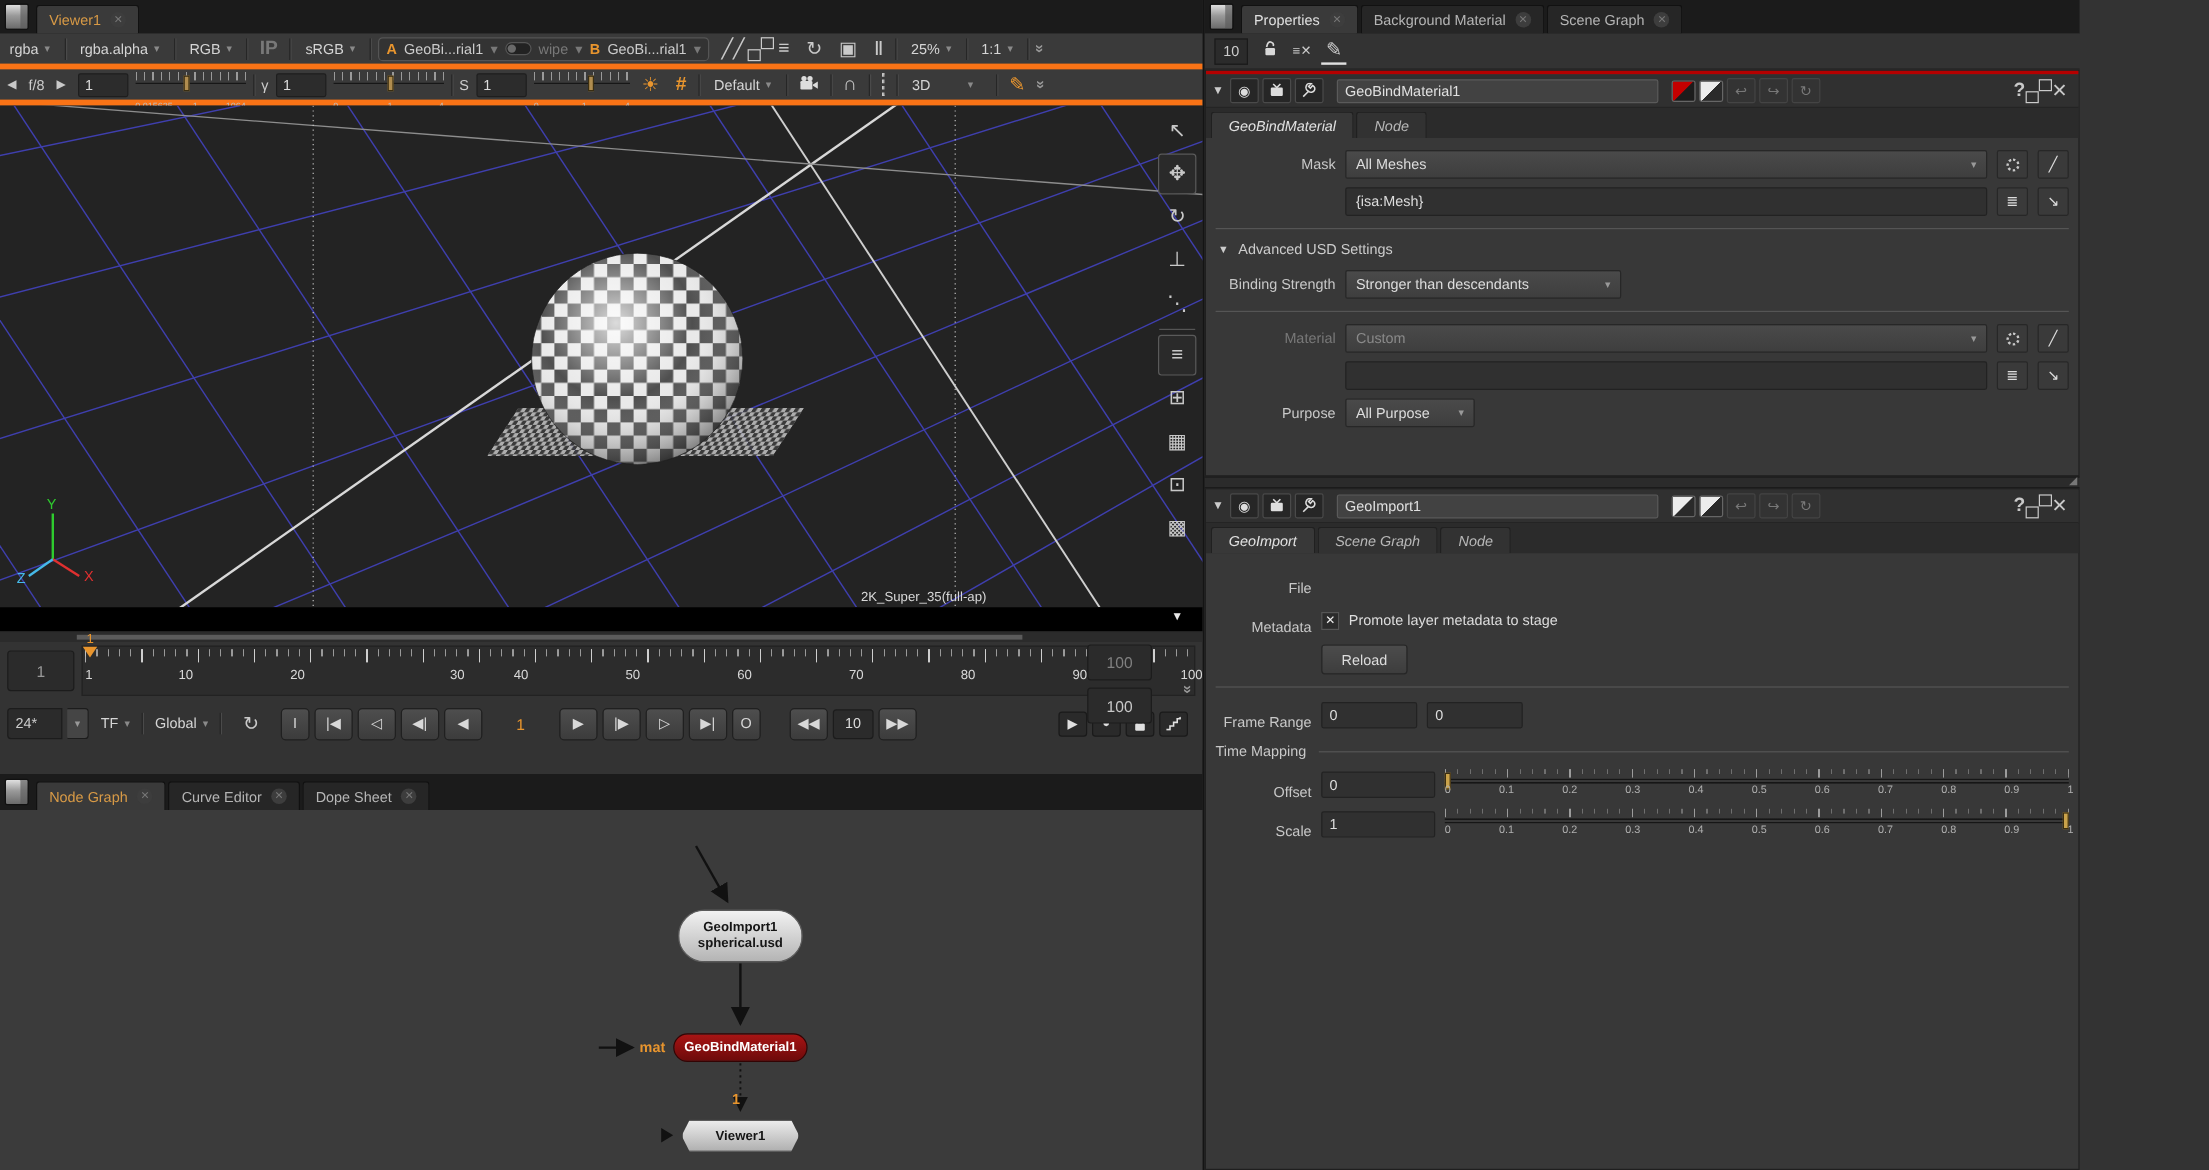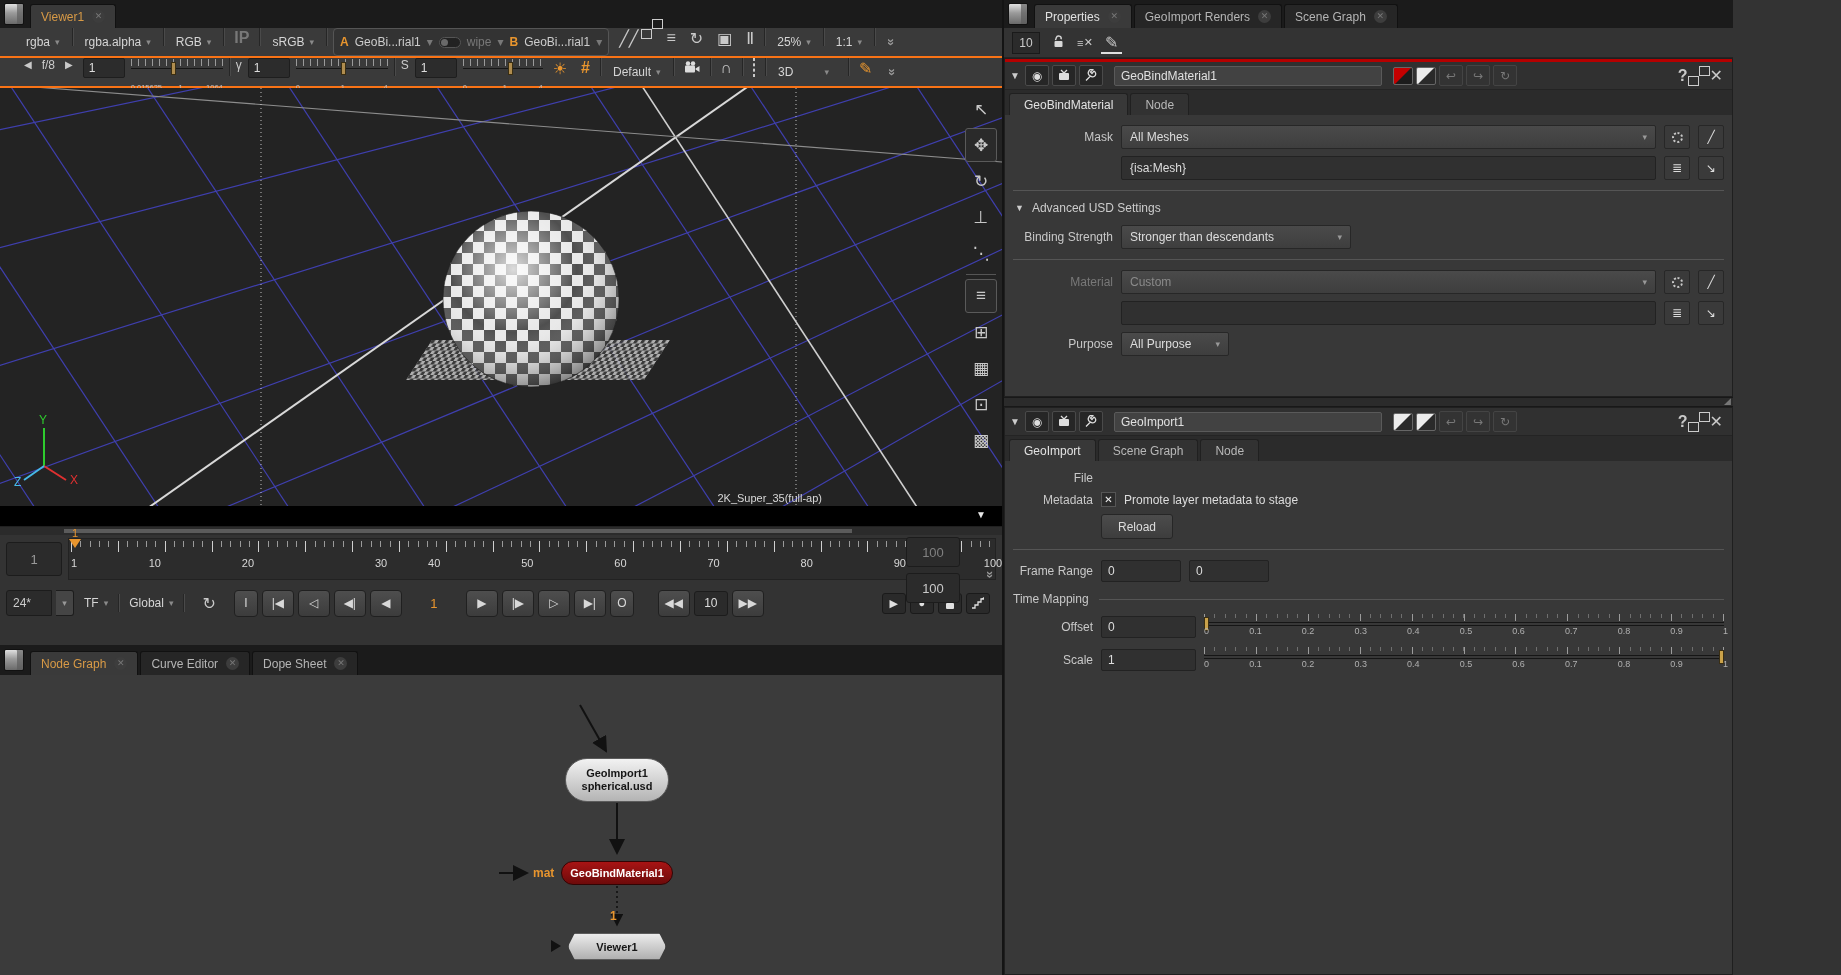--- a/index.html
+++ b/index.html
@@ -15,22 +15,22 @@
     background:linear-gradient(180deg,#e0e0e0,#9a9a9a 45%,#6a6a6a);
     border:1px solid #111; border-radius:2px;
     box-shadow:inset -6px 0 0 rgba(90,90,90,.65); }
   .tab { height:24px; display:flex; align-items:center; gap:8px; padding:0 10px;
     background:#262626; color:#b5b5b5; border:1px solid #111; border-bottom:none;
     border-radius:3px 3px 0 0; margin-right:2px; }
   .tab.active { background:#3a3a3a; color:#e0e0e0; }
   .tab.orange { color:#d89a46; }
   .tab .x { color:#777; background:#3d3d3d; border-radius:50%; width:13px; height:13px;
     line-height:12px; text-align:center; font-size:9px; }
-  .toolbar { height:30px; background:#3a3a3a; border-bottom:2px solid #f97316;
-    display:flex; padding:0 20px; gap:6px; }
+  .toolbar { height:30px; background:#3a3a3a; border-bottom:5px solid #f97316;
+    display:flex; align-items:center; padding:0 2px; gap:6px; }
   .vsel { display:flex; align-items:center; gap:5px; padding:3px 6px; border-radius:3px;
     color:#d5d5d5; }
   .vsel .arr { color:#8a8a8a; font-size:9px; }
   .sepv { width:1px; height:18px; background:#262626; box-shadow:1px 0 0 #4a4a4a; }
   .icon-btn { color:#c9c9c9; font-size:16px; padding:1px 4px; }
   .dim { color:#787878 !important; }
   .orangetxt { color:#e8952e !important; }
   .chev { color:#999; display:inline-block; transform:rotate(90deg); font-size:13px; font-weight:bold; }
 
   
@@ -146,26 +146,26 @@
     display:flex; align-items:center; justify-content:center; color:#ddd; font-size:12px; }
   .hbtn.flat { background:#333; border-color:#444; }
   .name-field { width:268px; height:20px; background:#424242; border:1px solid #5a5a5a;
     border-radius:2px; color:#e0e0e0; display:flex; align-items:center; padding:0 6px; margin:0 8px; }
   .swatch { width:20px; height:18px; border:1px solid #666; border-radius:2px; }
   .swatch.red { background:linear-gradient(135deg,#c40000 49%,#1c1c1c 51%); }
   .swatch.bw { background:linear-gradient(135deg,#ececec 49%,#2a2a2a 51%); }
   .hspacer { flex:1; }
   .ptabs { height:25px; background:#2b2b2b; display:flex; align-items:flex-end; padding-left:4px; }
   .ptab { height:22px; padding:0 14px; display:flex; align-items:center; background:#323232;
-    color:#b8b8b8; border:1px solid #202020; border-bottom:none; border-radius:3px 3px 0 0; margin-right:2px; }
+    color:#b8b8b8; border:1px solid #202020; border-bottom:none; border-radius:3px 3px 0 0; margin-right:2px;font-style:italic; }
   .ptab.active { background:#383838; color:#e2e2e2; }
   .pbody { padding:10px 8px 12px 8px; }
   .prow { display:flex; align-items:center; margin-bottom:7px; gap:8px; }
   .plabel { width:100px; text-align:right; color:#c8c8c8; flex:none; }
-  .plabel.w80 { width:80px; }
+  .plabel.w80 { width:80px;margin-top:12px; }
   .dd { height:24px; background:linear-gradient(#4a4a4a,#3e3e3e); border:1px solid #272727;
     border-radius:2px; display:flex; align-items:center; padding:0 8px; color:#ddd; gap:8px; }
   .dd .arr { color:#999; font-size:9px; margin-left:auto; }
   .dd.grow { flex:1; }
   .dd.disabled { color:#8a8a8a; }
   .tfield { height:24px; background:#303030; border:1px solid #222; border-radius:2px; flex:1;
     display:flex; align-items:center; padding:0 8px; color:#ddd; }
   .sq-btn { width:26px; height:24px; background:#3a3a3a; border:1px solid #272727; border-radius:2px;
     display:flex; align-items:center; justify-content:center; color:#ddd; flex:none; }
   .gear { width:11px; height:11px; border:2px dotted #c8c8c8; border-radius:50%; }
@@ -577,21 +577,21 @@
 
   <div class="right-pane">
 
     <div class="tabbar">
       <div class="pane-icon"></div>
       <div class="tab active">
         <span>Properties</span>
         <span class="x">✕</span>
       </div>
       <div class="tab">
-        <span>GeoImport Renders</span>
+        <span>Background Material</span>
         <span class="x">✕</span>
       </div>
       <div class="tab">
         <span>Scene Graph</span>
         <span class="x">✕</span>
       </div>
     </div>
 
     <div class="rtools">
       <div class="count-box">10</div>

